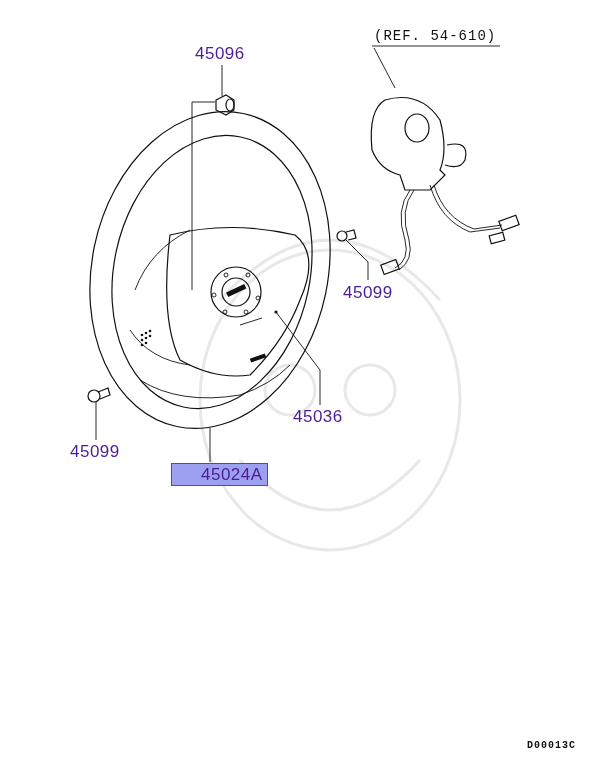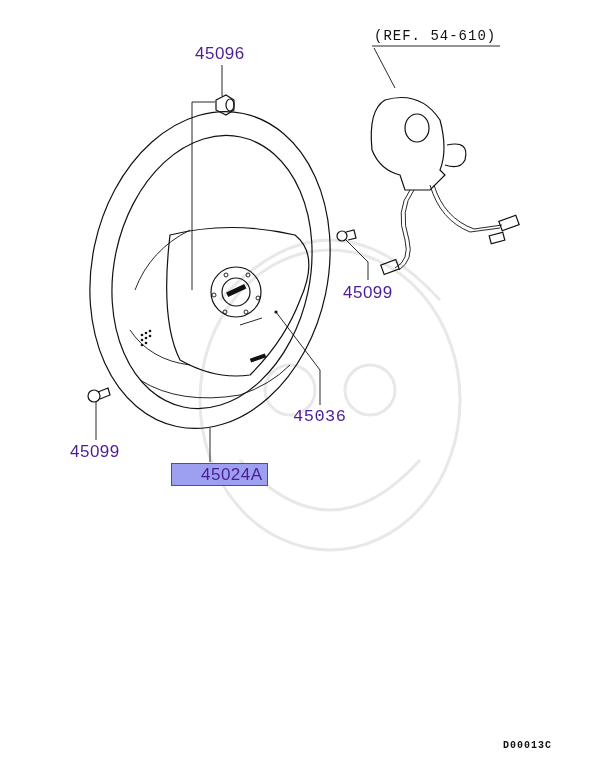--- a/index.html
+++ b/index.html
@@ -1,21 +1,21 @@
 <!DOCTYPE html>
 <html><head>
 <meta charset="utf-8">
 <style>
   html, body { margin: 0; padding: 0; background: #ffffff; }
   body { width: 609px; height: 768px; position: relative; overflow: hidden; font-family: "Liberation Sans", sans-serif; }
   .diagram { position: absolute; left: 0; top: 0; width: 609px; height: 768px; }
   .label { position: absolute; font-family: "Liberation Sans", sans-serif; font-size: 17px; color: #4c1d95; letter-spacing: 0.5px; line-height: 1; cursor: pointer; }
   .label.highlight { background: #9d9ff0; border: 1px solid #4a4ab0; padding: 2px 4px; }
   .ref { position: absolute; font-family: "Liberation Mono", monospace; font-size: 14px; color: #111; letter-spacing: 1px; cursor: pointer; }
-  .code { position: absolute; font-family: "Liberation Mono", monospace; font-size: 10px; font-weight: bold; color: #111; letter-spacing: 1px; }
+  .code { position: absolute; font-family: "Liberation Mono", monospace; font-size: 10px; font-weight: bold; color: #111; letter-spacing: 1px; margin-left: 24px; }
   svg { position: absolute; left: 0; top: 0; }
   .ln { fill: none; stroke: #111; stroke-width: 1.2; }
   .thin { fill: none; stroke: #111; stroke-width: 0.9; }
   .wm { fill: none; stroke: #e8e8e8; stroke-width: 3; }
 </style>
 </head>
 <body>
 
 <div class="diagram">
   <svg width="609" height="768" viewBox="0 0 609 768">
@@ -95,17 +95,17 @@
     <path class="thin" d="M276 312 L320 370 L320 405"></path>
     <circle cx="276" cy="312" r="1.6" fill="#111"></circle>
     <path class="thin" d="M210 428 L210 462"></path>
   </svg>
 
   <span class="ref" style="left:374px; top:28px;">(REF. 54-610)</span>
 
   <span class="label" style="left:195px; top:45px;">45096</span>
   <span class="label" style="left:343px; top:284px;">45099</span>
   <span class="label" style="left:70px; top:443px;">45099</span>
-  <span class="label" style="left:293px; top:408px;font-family:Liberation Mono, monospace;">45036</span>
+  <span class="label" style="left:293px; top:408px;">45036</span>
   <span class="label highlight" style="left:171px; top:463px;padding-left:29px;">45024A</span>
 
   <span class="code" style="left:503px; top:740px;">D00013C</span>
 </div>
 
 </body></html>

